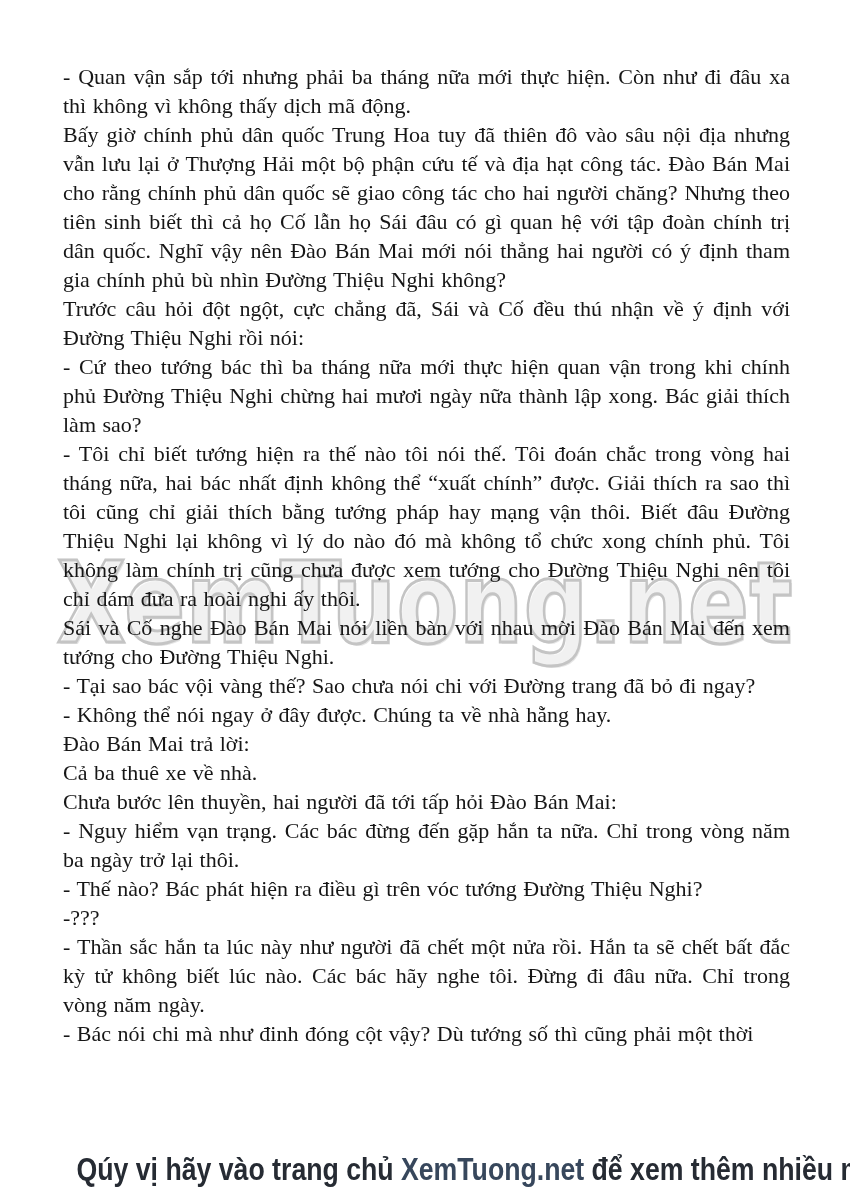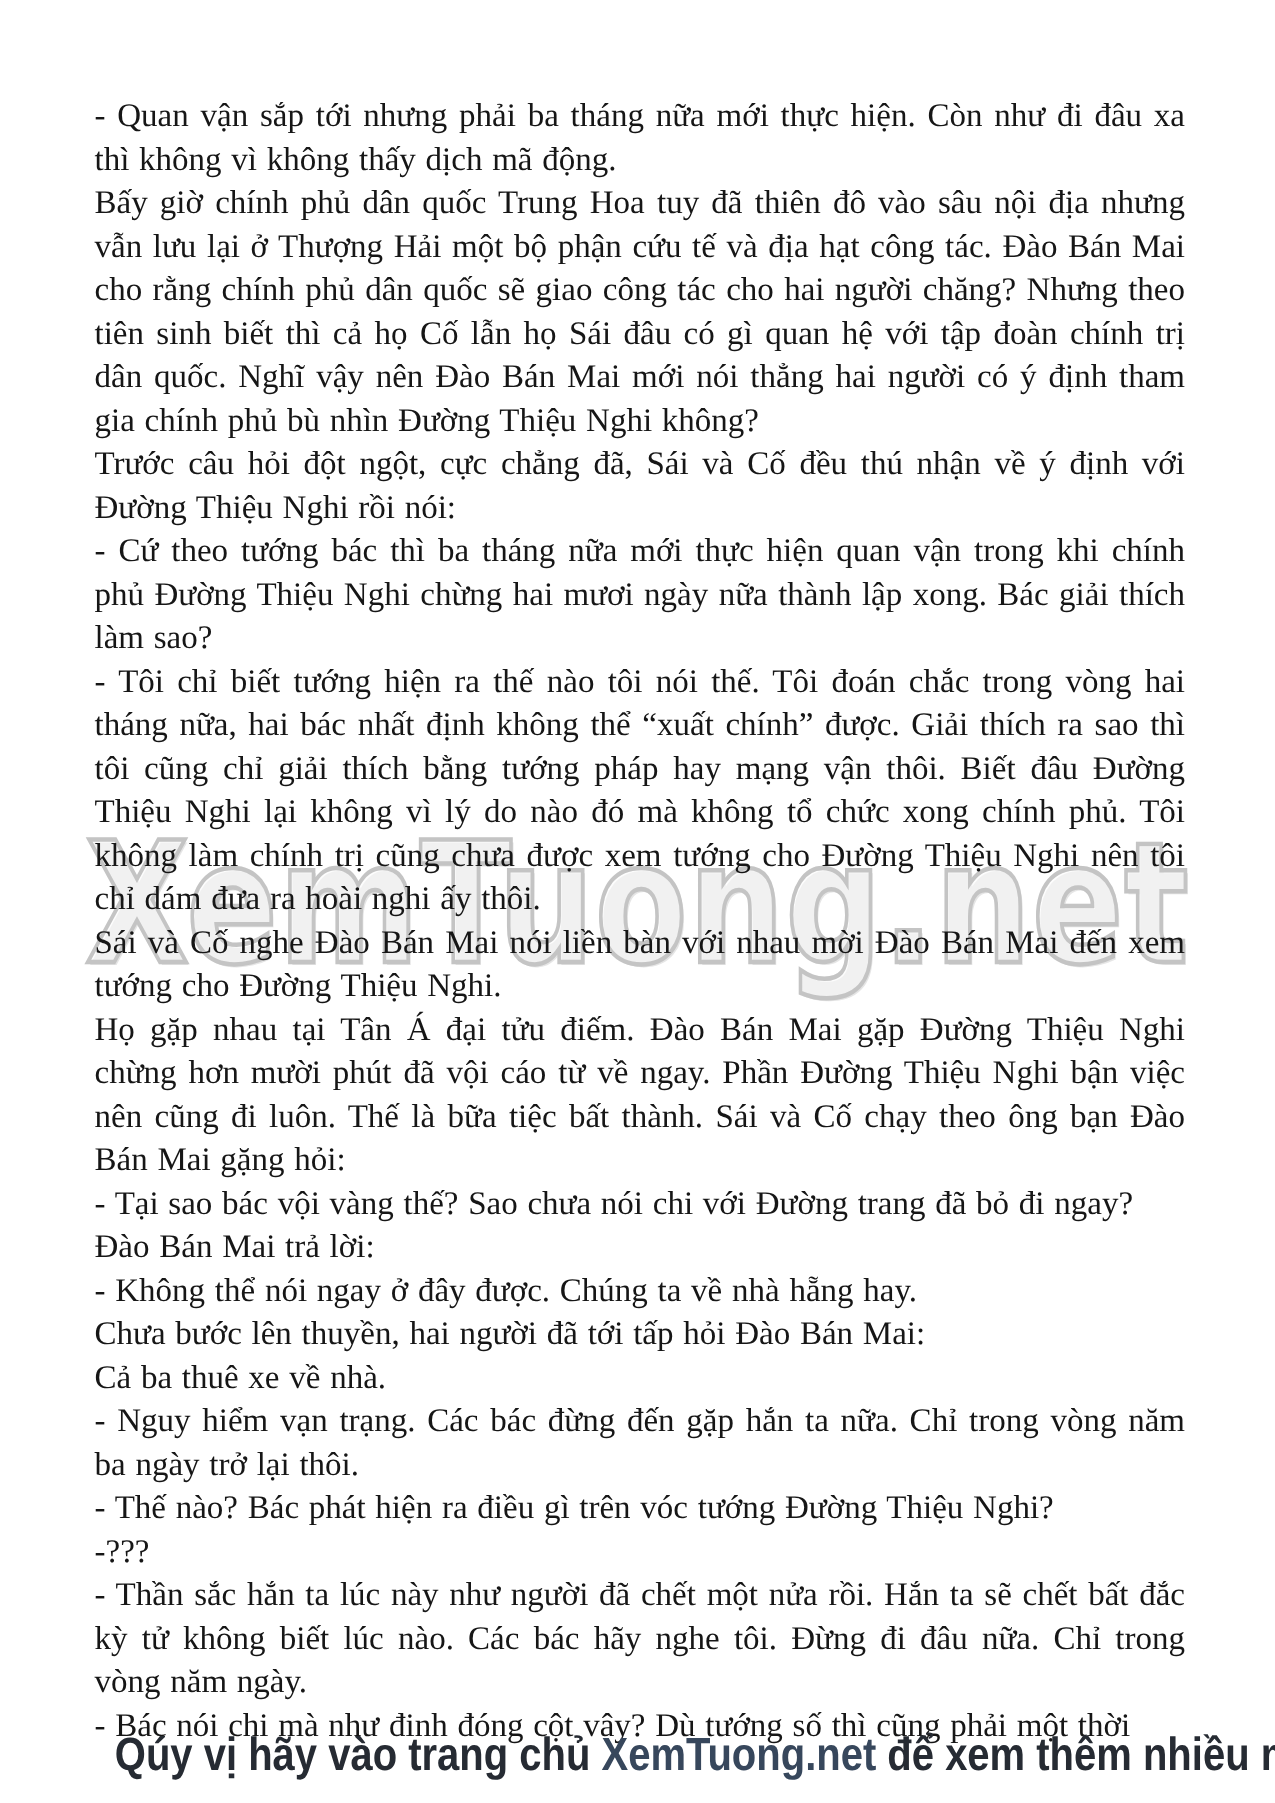--- a/index.html
+++ b/index.html
@@ -81,26 +81,25 @@
 
   <div class="watermark">XemTuong.net</div>
 
   <div class="text-block">
       <p>- Quan vận sắp tới nhưng phải ba tháng nữa mới thực hiện. Còn như đi đâu xa thì không vì không thấy dịch mã động.</p>
       <p>Bấy giờ chính phủ dân quốc Trung Hoa tuy đã thiên đô vào sâu nội địa nhưng vẫn lưu lại ở Thượng Hải một bộ phận cứu tế và địa hạt công tác. Đào Bán Mai cho rằng chính phủ dân quốc sẽ giao công tác cho hai người chăng? Nhưng theo tiên sinh biết thì cả họ Cố lẫn họ Sái đâu có gì quan hệ với tập đoàn chính trị dân quốc. Nghĩ vậy nên Đào Bán Mai mới nói thẳng hai người có ý định tham gia chính phủ bù nhìn Đường Thiệu Nghi không?</p>
       <p>Trước câu hỏi đột ngột, cực chẳng đã, Sái và Cố đều thú nhận về ý định với Đường Thiệu Nghi rồi nói:</p>
       <p>- Cứ theo tướng bác thì ba tháng nữa mới thực hiện quan vận trong khi chính phủ Đường Thiệu Nghi chừng hai mươi ngày nữa thành lập xong. Bác giải thích làm sao?</p>
       <p>- Tôi chỉ biết tướng hiện ra thế nào tôi nói thế. Tôi đoán chắc trong vòng hai tháng nữa, hai bác nhất định không thể “xuất chính” được. Giải thích ra sao thì tôi cũng chỉ giải thích bằng tướng pháp hay mạng vận thôi. Biết đâu Đường Thiệu Nghi lại không vì lý do nào đó mà không tổ chức xong chính phủ. Tôi không làm chính trị cũng chưa được xem tướng cho Đường Thiệu Nghi nên tôi chỉ dám đưa ra hoài nghi ấy thôi.</p>
       <p>Sái và Cố nghe Đào Bán Mai nói liền bàn với nhau mời Đào Bán Mai đến xem tướng cho Đường Thiệu Nghi.</p>
-      <p>Họ gặp nhau tại Tân Á đại tửu điếm. Đào Bán Mai gặp Đường Thiệu Nghi chừng hơn mười phút đã vội cáo từ về ngay. Phần Đường Thiệu Nghi bận việc nên cũng đi luôn. Thế là bữa tiệc bất thành. Sái và Cố chạy theo ông bạn Đào Bán Mai gặng hỏi:</p>
       <p>- Tại sao bác vội vàng thế? Sao chưa nói chi với Đường trang đã bỏ đi ngay?</p>
+      <p>- Không thể nói ngay ở đây được. Chúng ta về nhà hẵng hay.</p>
       <p>Đào Bán Mai trả lời:</p>
-      <p>- Không thể nói ngay ở đây được. Chúng ta về nhà hẵng hay.</p>
+      <p>Cả ba thuê xe về nhà.</p>
       <p>Chưa bước lên thuyền, hai người đã tới tấp hỏi Đào Bán Mai:</p>
-      <p>Cả ba thuê xe về nhà.</p>
       <p>- Nguy hiểm vạn trạng. Các bác đừng đến gặp hắn ta nữa. Chỉ trong vòng năm ba ngày trở lại thôi.</p>
       <p>- Thế nào? Bác phát hiện ra điều gì trên vóc tướng Đường Thiệu Nghi?</p>
       <p>-???</p>
       <p>- Thần sắc hắn ta lúc này như người đã chết một nửa rồi. Hắn ta sẽ chết bất đắc kỳ tử không biết lúc nào. Các bác hãy nghe tôi. Đừng đi đâu nữa. Chỉ trong vòng năm ngày.</p>
       <p>- Bác nói chi mà như đinh đóng cột vậy? Dù tướng số thì cũng phải một thời</p>
     </div>
 
   <div class="footer">
     <span class="footer-inner"><span>Qúy vị hãy vào trang chủ </span><span class="brand">XemTuong.net</span><span> để xem thêm nhiều mục hay khác</span></span>
   </div>

